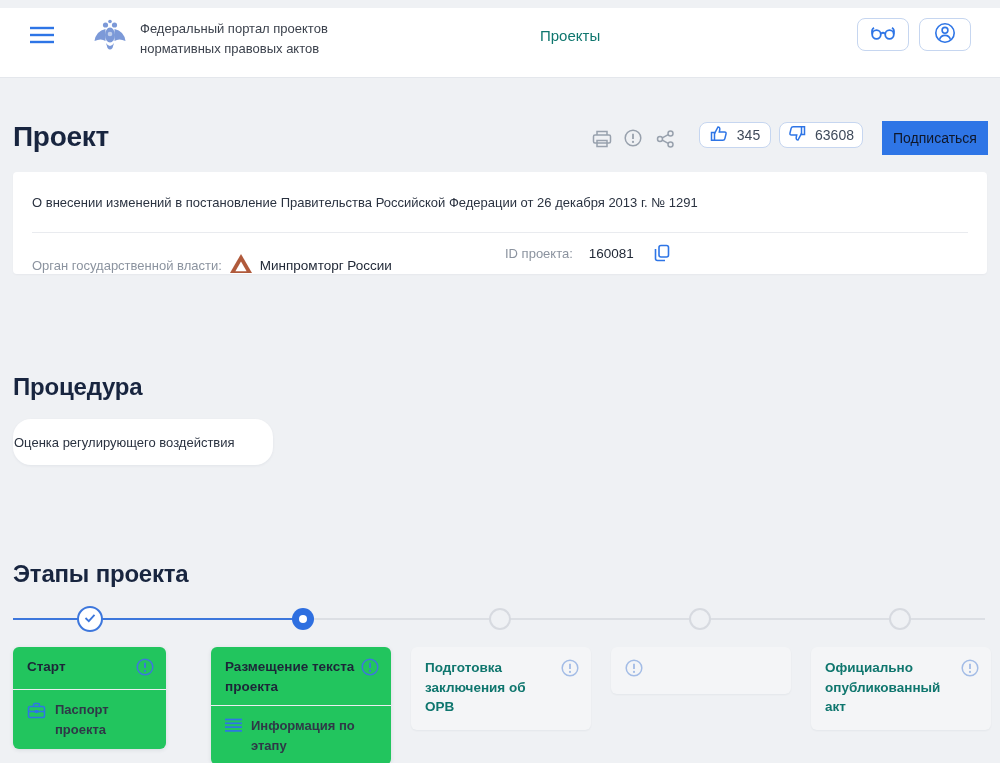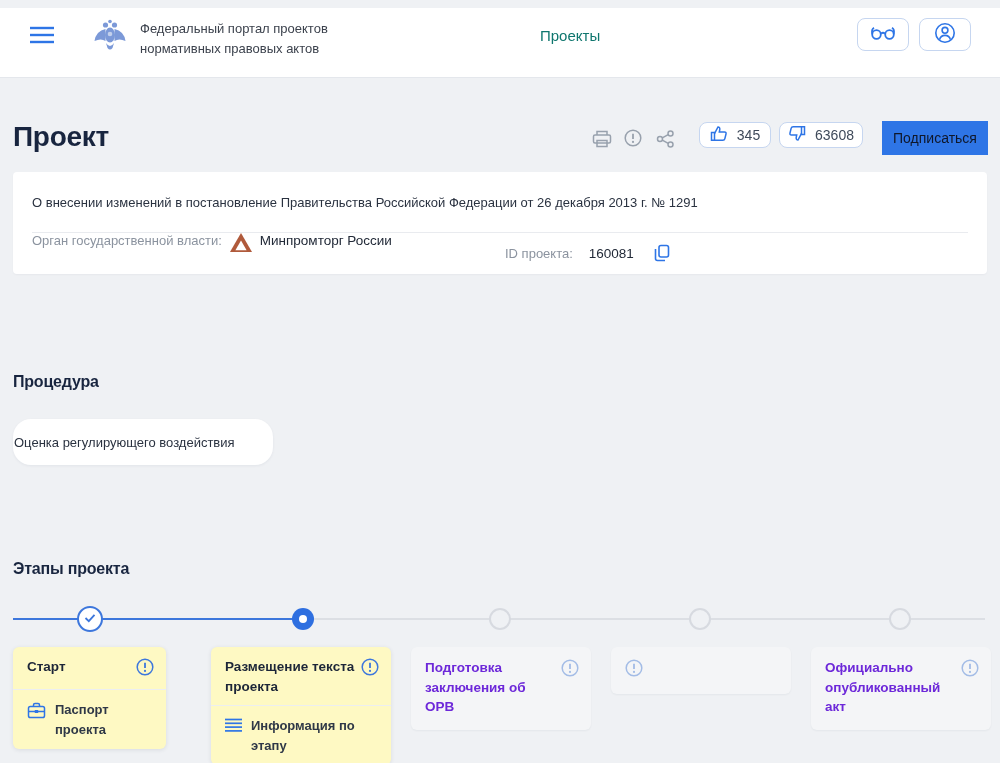--- a/index.html
+++ b/index.html
@@ -27,54 +27,54 @@
   .i-share { left:656px; top:130px; }
   .pill { position:absolute; top:122px; height:26px; background:#fff; border:1px solid #c6d6f0; border-radius:8px; display:flex; align-items:center; justify-content:center; gap:9px; cursor:pointer; font-size:14px; color:#3f4a5a; }
   .pill-like { left:699px; width:72px; }
   .pill-dislike { left:779px; width:84px; }
   .btn-subscribe { position:absolute; left:882px; top:121px; width:106px; height:34px; background:#2e75e6; color:#0f172a; border:none; border-radius:0; font-size:14px; font-family:inherit; cursor:pointer; }
 
   
   .project-card { position:absolute; left:13px; top:172px; width:974px; height:102px; background:#fff; border-radius:4px; box-shadow:0 1px 2px rgba(25,35,60,.04); }
   .project-name { position:absolute; left:19px; right:19px; top:22px; font-size:13px; color:#2a3240; line-height:1.4; }
   .project-divider { position:absolute; left:19px; right:19px; top:60px; height:1px; background:#e9ebef; }
-  .meta-left { position:absolute; left:19px; top:61px; height:40px; display:flex; align-items:flex-start; gap:8px; }
+  .meta-left { position:absolute; left:19px; top:61px; height:40px; display:flex; align-items:flex-end; gap:8px; }
   .meta-id { position:absolute; left:492px; top:61px; height:40px; display:flex; align-items:center; gap:16px; }
   .meta-label { font-size:13px; color:#8b939f; }
   .meta-value { font-size:13.5px; color:#222a38; }
   .copy-btn { cursor:pointer; display:flex; margin-left:4px; }
 
   
-  .h2 { position:absolute; left:13px; font-size:16px; font-weight:700; color:#18253f; letter-spacing:-0.2px; }
+  .h2 { position:absolute; left:13px; font-size:24px; font-weight:700; color:#18253f; letter-spacing:-0.2px; }
   .h2-procedure { top:373px; }
   .procedure-card { position:absolute; left:13px; top:419px; width:260px; height:46px; background:#fff; border-radius:18px; box-shadow:0 1px 3px rgba(25,35,60,.06); display:flex; align-items:center; padding:0 1px; font-size:13px; color:#2a3240; cursor:pointer; }
 
   
   .h2-stages { top:560px; }
   .line { position:absolute; height:2px; top:618px; z-index:1; }
   .line-blue { left:13px; width:290px; background:#3d77dc; }
   .line-gray { left:303px; width:682px; background:#dcdfe4; }
   .circ { position:absolute; border-radius:50%; z-index:2; }
   .circ-done { left:77px; top:606px; width:26px; height:26px; background:#fff; border:2px solid #3d77dc; display:flex; align-items:center; justify-content:center; }
   .circ-active { left:292px; top:608px; width:22px; height:22px; background:#2e6fe0; }
   .circ-active::after { content:""; position:absolute; left:7px; top:7px; width:8px; height:8px; border-radius:50%; background:#fff; }
   .circ-pending { top:608px; width:22px; height:22px; background:#eff1f4; border:2px solid #d7dae0; }
   .cp3 { left:489px; } .cp4 { left:689px; } .cp5 { left:889px; }
 
   .scard { position:absolute; top:647px; border-radius:6px; }
-  .scard-live { background:#fef9c3; box-shadow:0 1px 4px rgba(25,35,60,.10); }
+  .scard-live { background:#22c55e; box-shadow:0 1px 4px rgba(25,35,60,.10); }
   .scard-pend { background:#f4f5f7; box-shadow:0 1px 2px rgba(25,35,60,.05); padding:11px 12px 13px 14px; display:flex; align-items:flex-start; gap:6px; }
   .sc1 { left:13px; width:153px; }
   .sc2 { left:211px; width:180px; height:118px; }
   .sc3 { left:411px; width:180px; }
   .sc4 { left:611px; width:180px; }
   .sc5 { left:811px; width:180px;justify-content:flex-end; }
   .scard-head { display:flex; align-items:flex-start; gap:6px; padding:10px 12px 9px 14px; border-bottom:1px solid #eceef1; }
   .scard-title { flex:1; font-size:13.5px; font-weight:700; color:#1d2638; line-height:1.45; }
-  .scard-title-pend { flex:1; font-size:13.5px; font-weight:700; color:#6d28d9; line-height:1.45; }
+  .scard-title-pend { flex:1; font-size:13.5px; font-weight:700; color:#0f766e; line-height:1.45; }
   .warn-badge { flex:none; margin-top:1px; cursor:pointer; }
   .scard-link { display:flex; align-items:flex-start; gap:9px; padding:10px 12px 10px 14px; cursor:pointer; border-bottom:1px solid #eceef1; }
   .scard-link:last-child { border-bottom:none; }
   .scard-link-text { font-size:13px; color:#2f3847; line-height:1.5;font-weight:bold; }
   .link-ico { flex:none; margin-top:2px; }
 </style>
 </head>
 <body>
 
 <div class="page">

